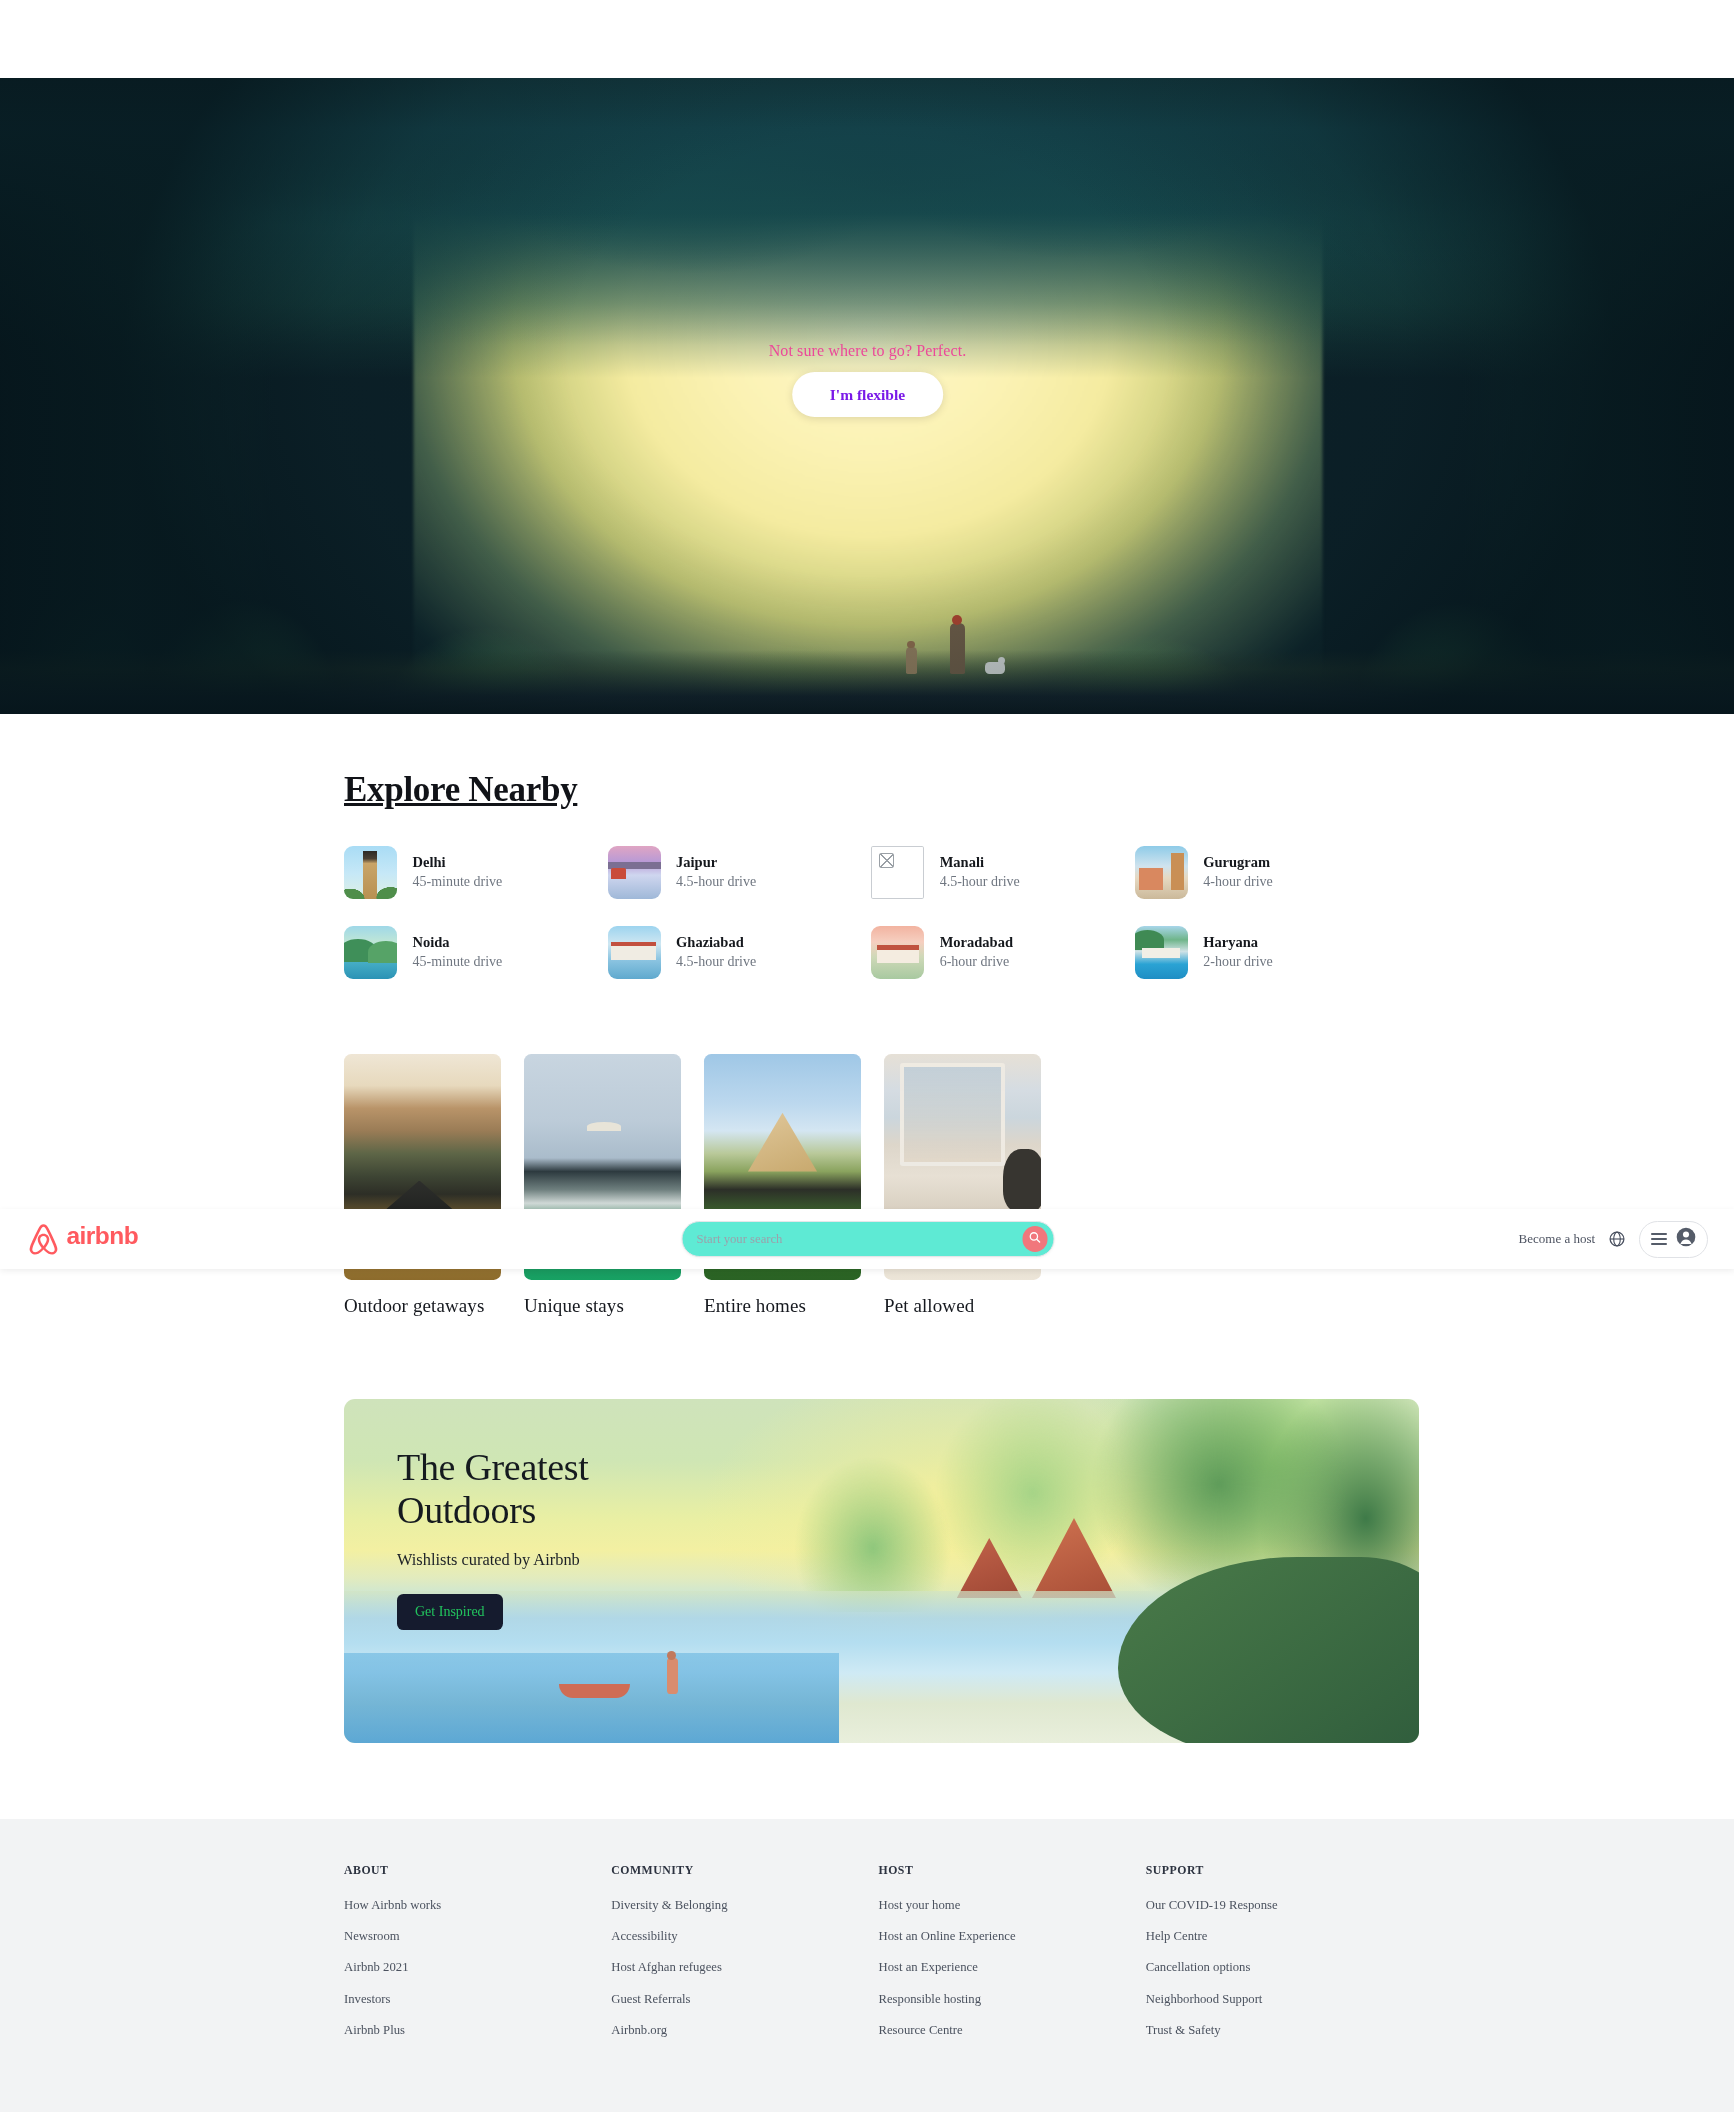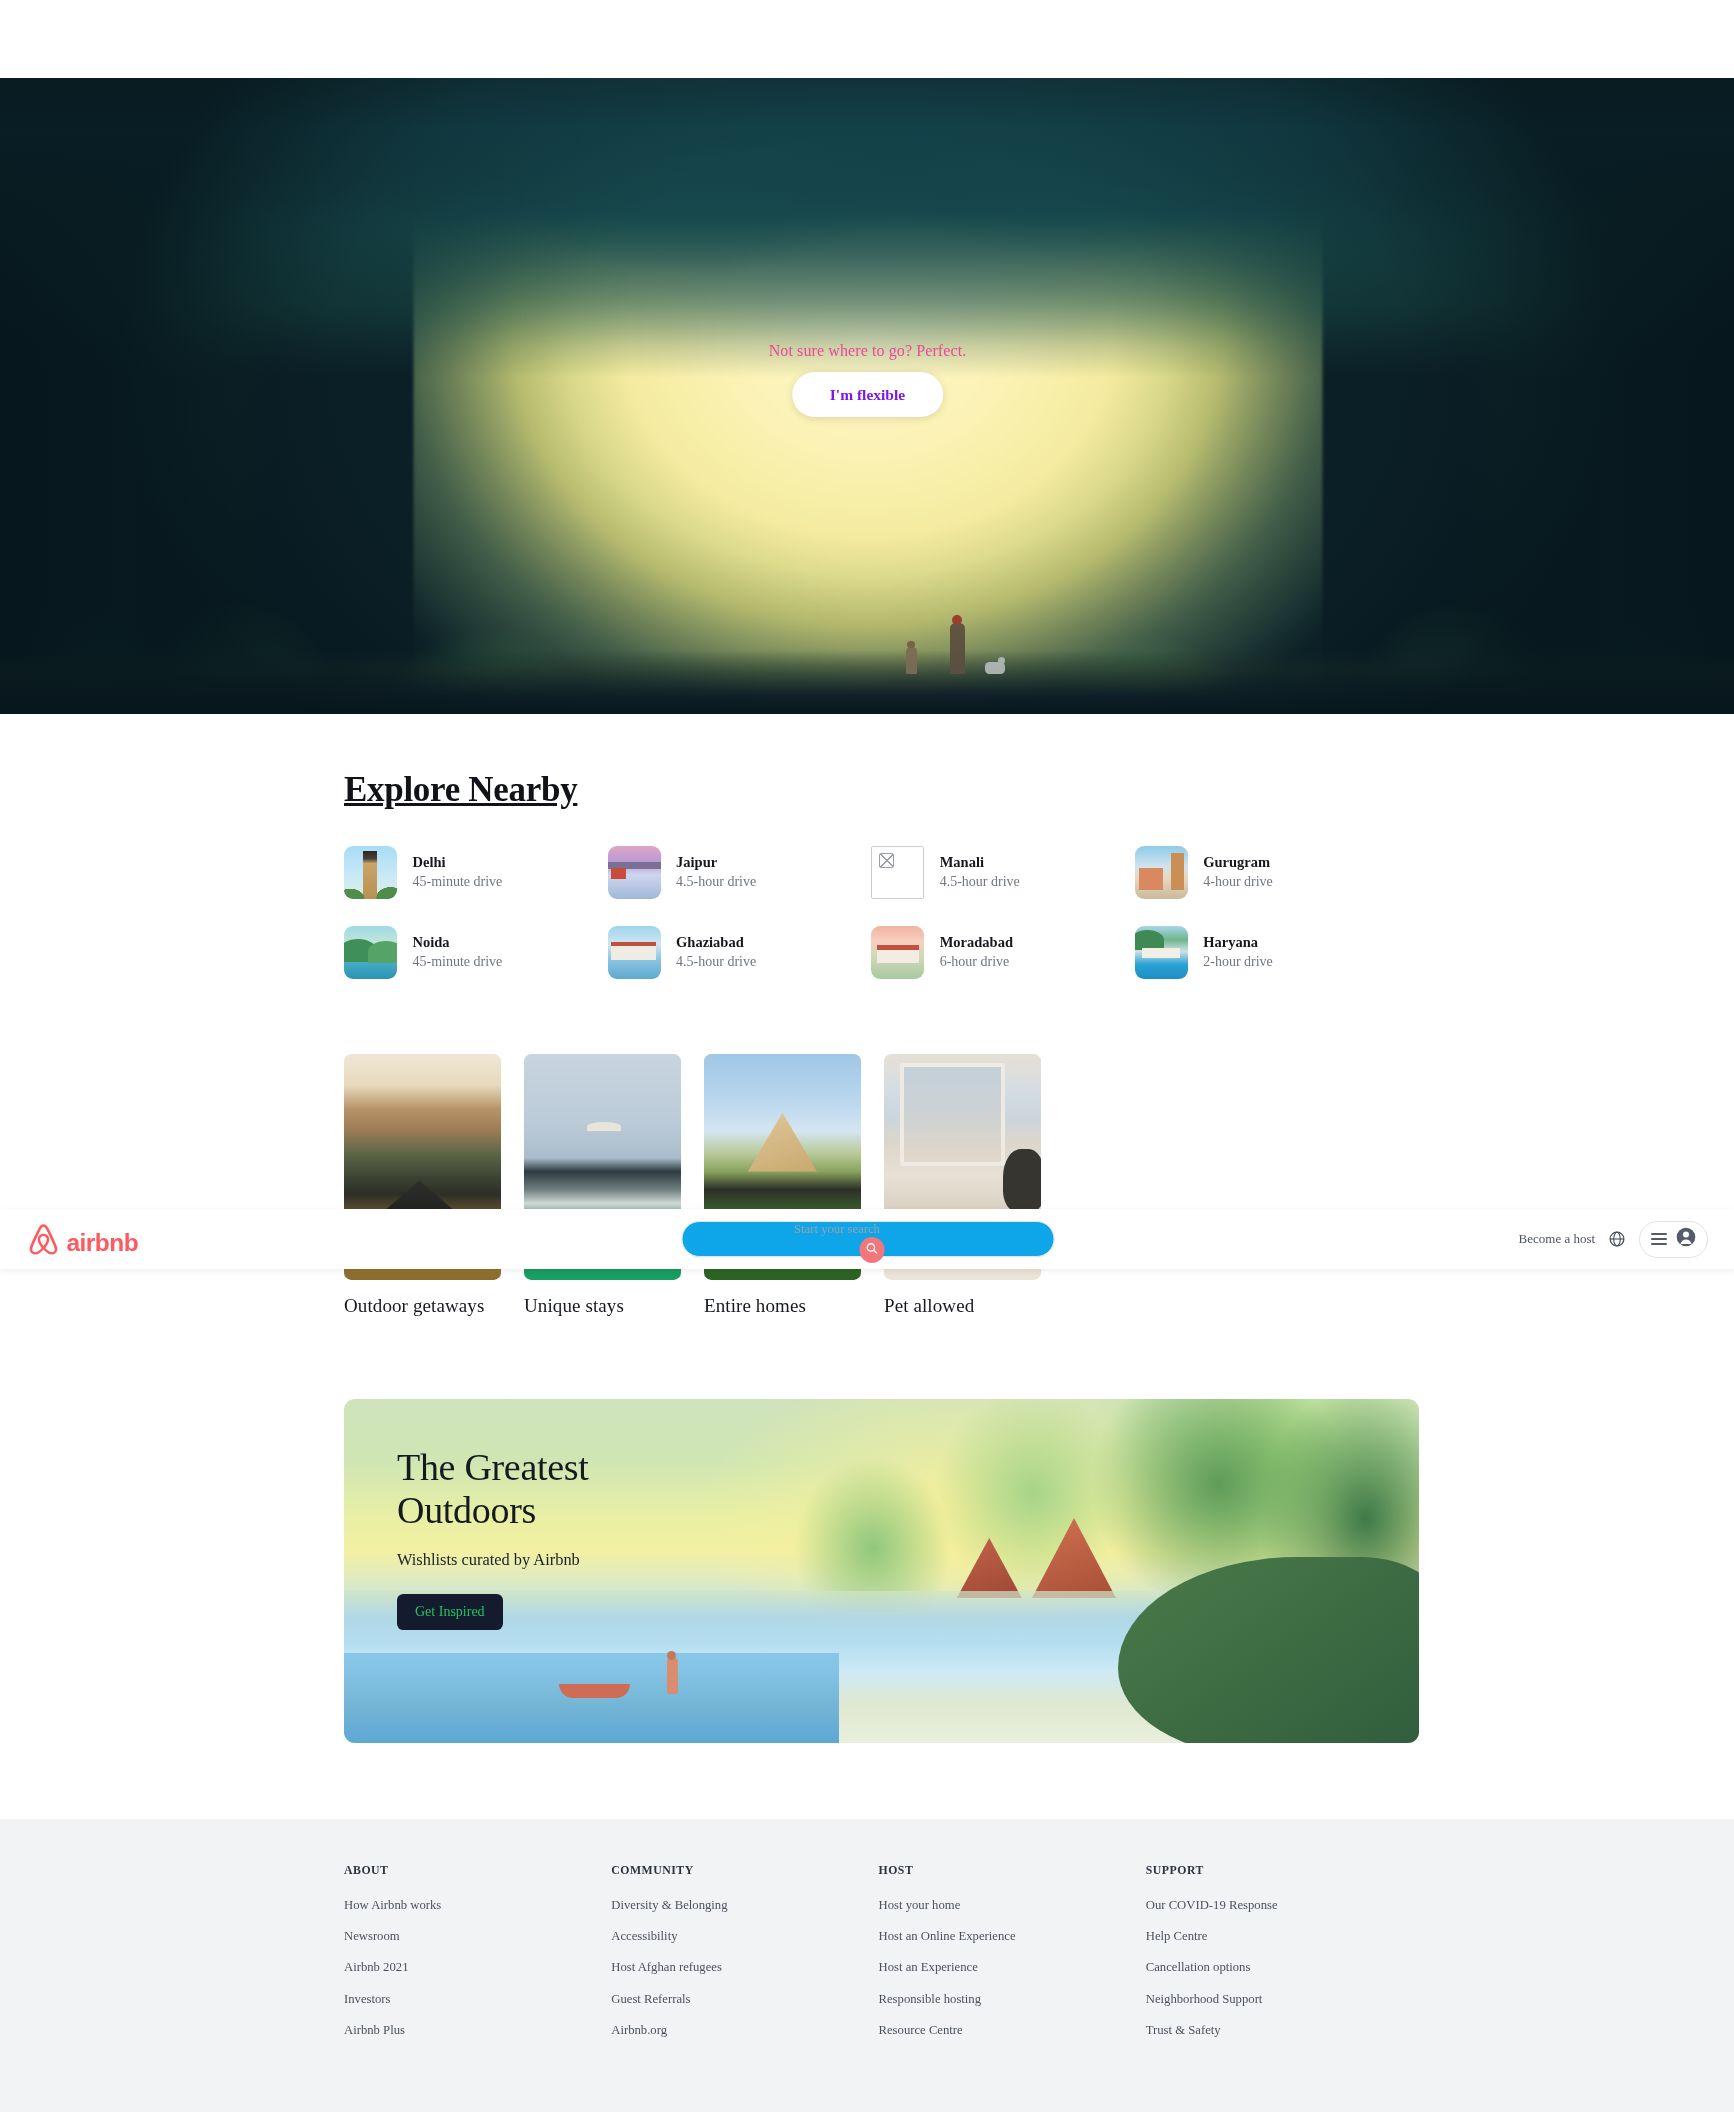--- a/index.html
+++ b/index.html
@@ -284,43 +284,42 @@
     left: 0; right: 0;
     top: 1209px;
     height: 60px;
     background: #ffffff;
     display: flex;
     align-items: center;
     padding: 0 27px;
     box-shadow: 0 1.8px 6.4px rgba(0,0,0,0.07);
     z-index: 60;
   }
-  .nav-logo { display: flex; align-items: flex-end; gap: 6.4px; cursor: pointer; }
+  .nav-logo { display: flex; align-items: flex-start; gap: 6.4px; cursor: pointer; }
   .nav-logo svg { display: block; }
   .nav-logo-text {
     font-size: 24.5px;
     font-weight: bold;
     color: #ff5a5f;
     letter-spacing: -0.5px;
     font-family: "Liberation Sans", sans-serif;
   }
   .nav-search {
     position: absolute;
     left: 50%;
     transform: translateX(-50%);
     width: 373px;
     height: 36px;
     border: 0.9px solid #e4e6e9;
     border-radius: 23.6px;
-    background: #0ea5e9;
+    background: #5eead4;
     display: flex;
     align-items: center;
     padding: 0 5.5px 0 14.5px;
     box-shadow: 0 0.9px 2.7px rgba(0,0,0,.05);
-    flex-direction: column;
   }
   .nav-search input {
     flex: 1;
     border: none;
     outline: none;
     font-size: 12.7px;
     color: #3b414a;
     font-family: "Liberation Serif", serif;
     background: transparent;
   }

